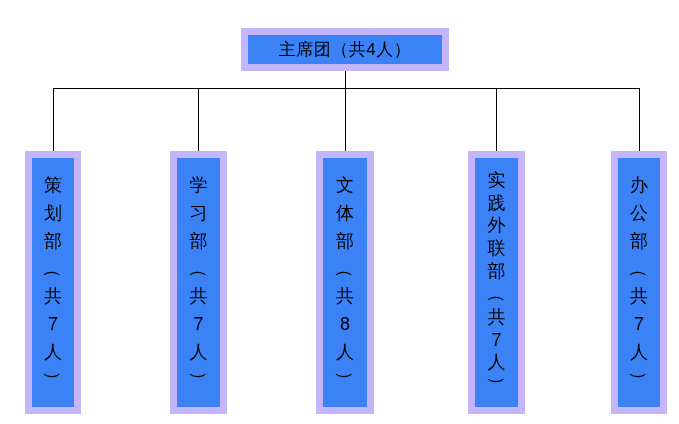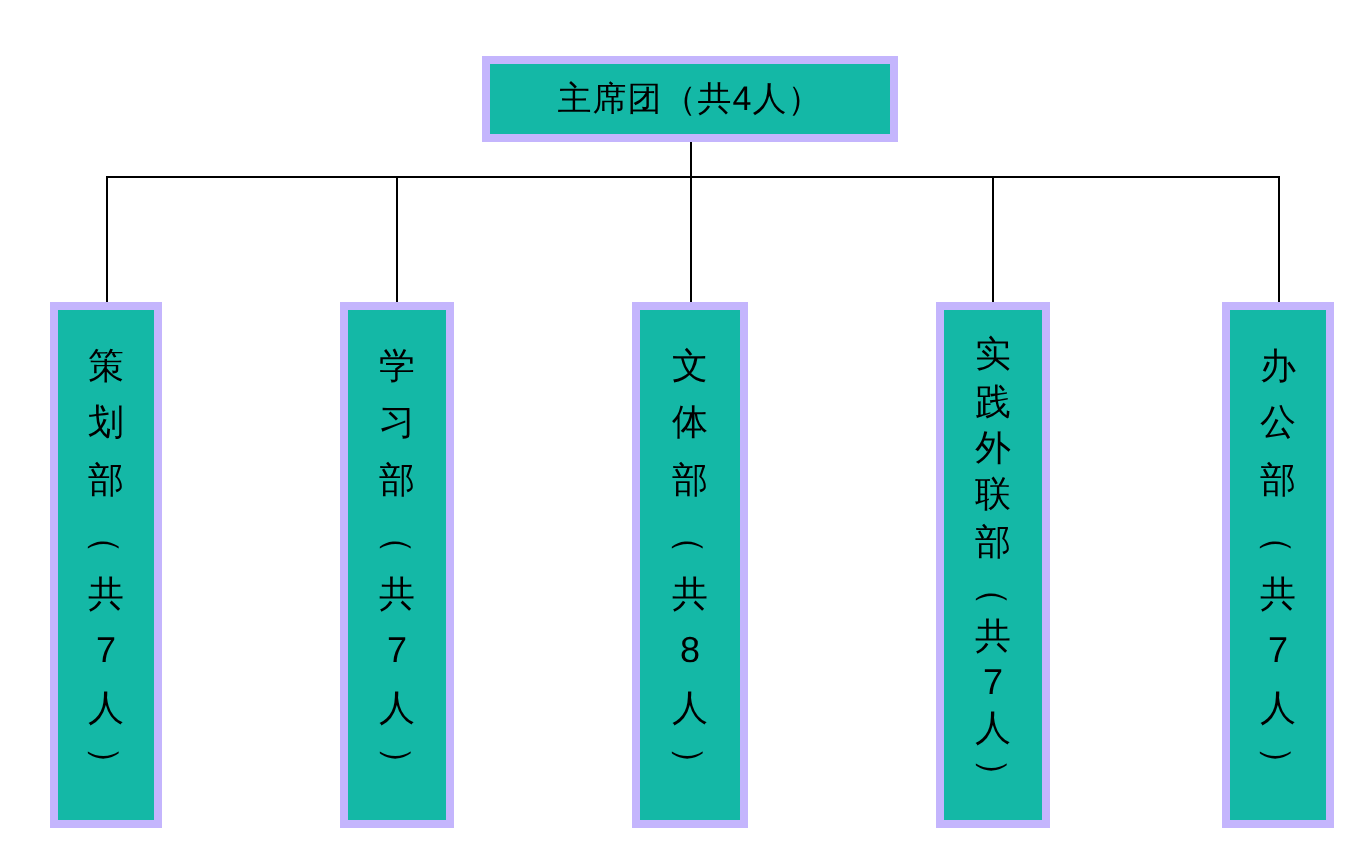--- a/index.html
+++ b/index.html
@@ -11,22 +11,22 @@
   .canvas {
     position: relative;
     width: 679px;
     height: 424px;
     background: #ffffff;
     overflow: hidden;
     color: #000000;
   }
   .box {
     position: absolute;
-    border: 4px solid #c4b5fd;
-    background: #14b8a6;
+    border: 7px solid #c4b5fd;
+    background: #3b82f6;
     box-sizing: border-box;
   }
   .top-box {
     left: 241px;
     top: 28px;
     width: 208px;
     height: 43px;
     display: flex;
     align-items: center;
     justify-content: center;

